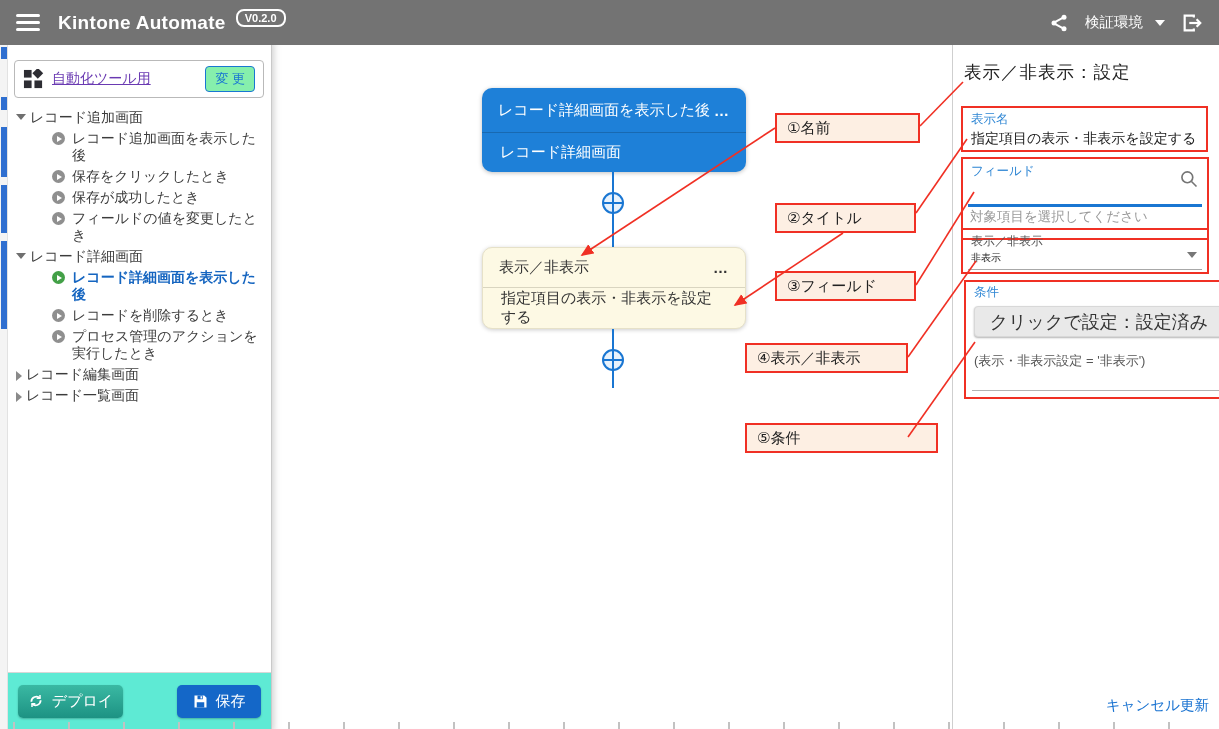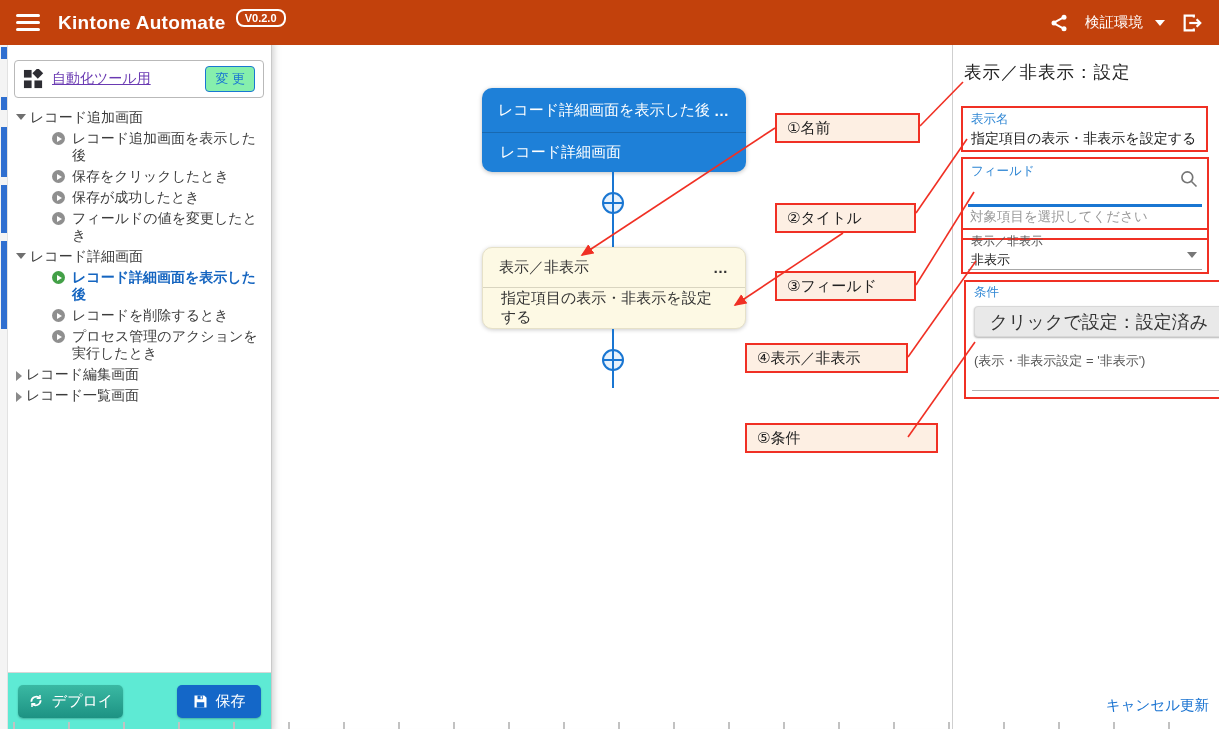--- a/index.html
+++ b/index.html
@@ -1,21 +1,21 @@
 <!DOCTYPE html>
 <html><head>
 <meta charset="utf-8">
 <style>
   * { margin:0; padding:0; box-sizing:border-box; }
   html,body { width:1219px; height:729px; }
   body { font-family:"Liberation Sans","DejaVu Sans",sans-serif; background:#fff; position:relative; overflow:hidden; }
   .page { position:absolute; inset:0; width:1219px; height:729px; background:#fff; }
 
   
-  .header { position:absolute; left:0; top:0; width:1219px; height:45px; background:#c2410c; display:flex; align-items:center; padding:0 16px; z-index:30; }
+  .header { position:absolute; left:0; top:0; width:1219px; height:45px; background:#737373; display:flex; align-items:center; padding:0 16px; z-index:30; }
   .hamburger { width:24px; height:17px; display:flex; flex-direction:column; justify-content:space-between; cursor:pointer; margin-right:18px; }
   .hamburger span { display:block; height:3px; background:#fff; border-radius:2px; }
   .app-title { color:#fff; font-size:19px; font-weight:600; letter-spacing:.3px; }
   .ver-badge { color:#fff; border:2px solid #fff; border-radius:8px; font-size:11px; font-weight:700; padding:0 7px; height:18px; line-height:15px; margin-left:10px; margin-top:-10px; }
   .header-right { margin-left:auto; display:flex; align-items:center; gap:16px; }
   .env-label { color:#fff; font-size:14.5px; }
   .env-caret { width:0; height:0; border-left:5px solid transparent; border-right:5px solid transparent; border-top:6px solid #fff; margin-left:-4px; }
   .hicon { display:flex; align-items:center; cursor:pointer; }
 
   
@@ -66,21 +66,21 @@
   .sec { position:absolute; border:2px solid #f03024; }
   .sec-label-blue { font-size:12.5px; color:#2e86d4; }
   .sec1 { left:8px; top:61px; width:247px; height:46px; padding:3px 8px; }
   .sec1-value { font-size:14px; color:#222; margin-top:2px; white-space:nowrap; }
   .sec2 { left:8px; top:112px; width:248px; height:83px; padding:4px 8px; }
   .search-icon { position:absolute; right:8px; top:10px; }
   .search-line { position:absolute; left:5px; right:5px; top:45px; height:2.5px; background:#1976d2; }
   .search-help { position:absolute; left:7px; top:49px; font-size:13.5px; color:#9a9a9a; white-space:nowrap; }
   .sec3 { left:8px; top:183px; width:248px; height:46px; padding:3px 8px; }
   .sec3-label { font-size:12px; color:#555; }
-  .sec3-value { font-size:13px; color:#222; margin-top:1px; }
+  .sec3-value { font-size:10px; color:#222; margin-top:1px; }
   .sel-caret { position:absolute; right:10px; top:22px; width:0; height:0; border-left:5px solid transparent; border-right:5px solid transparent; border-top:6px solid #777; }
   .sel-line { position:absolute; left:5px; right:5px; bottom:2px; height:1px; background:#a8a8a8; }
   .sec4 { left:11px; top:235px; width:270px; height:119px; padding:2px 8px; }
   .cond-btn { display:block; margin:5px auto 0; width:100%; height:31px; background:#e9e9e9; border:1px solid #d8d8d8; border-radius:4px; box-shadow:0 1px 2px rgba(0,0,0,.3); font-size:18px; color:#333; cursor:pointer; font-family:inherit; }
   .cond-expr { margin-top:15px; font-size:13px; color:#555; }
   .cond-divider { position:absolute; left:6px; right:6px; bottom:6px; height:1px; background:#b3b3b3; }
   .panel-foot { position:absolute; left:0; right:0; top:651px; display:flex; justify-content:flex-end; padding-right:10px; font-size:14.5px; }
   .panel-foot .plink { color:#1a73d1; cursor:pointer; }
 
   

